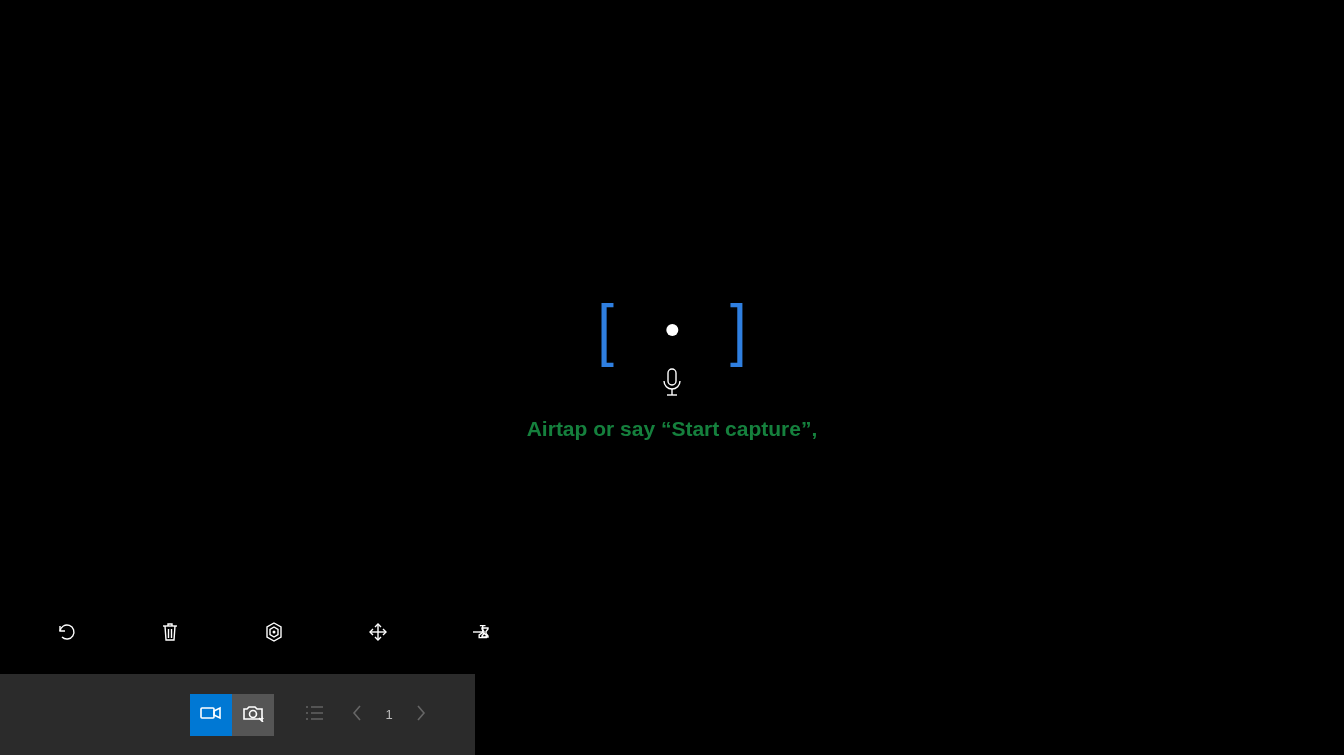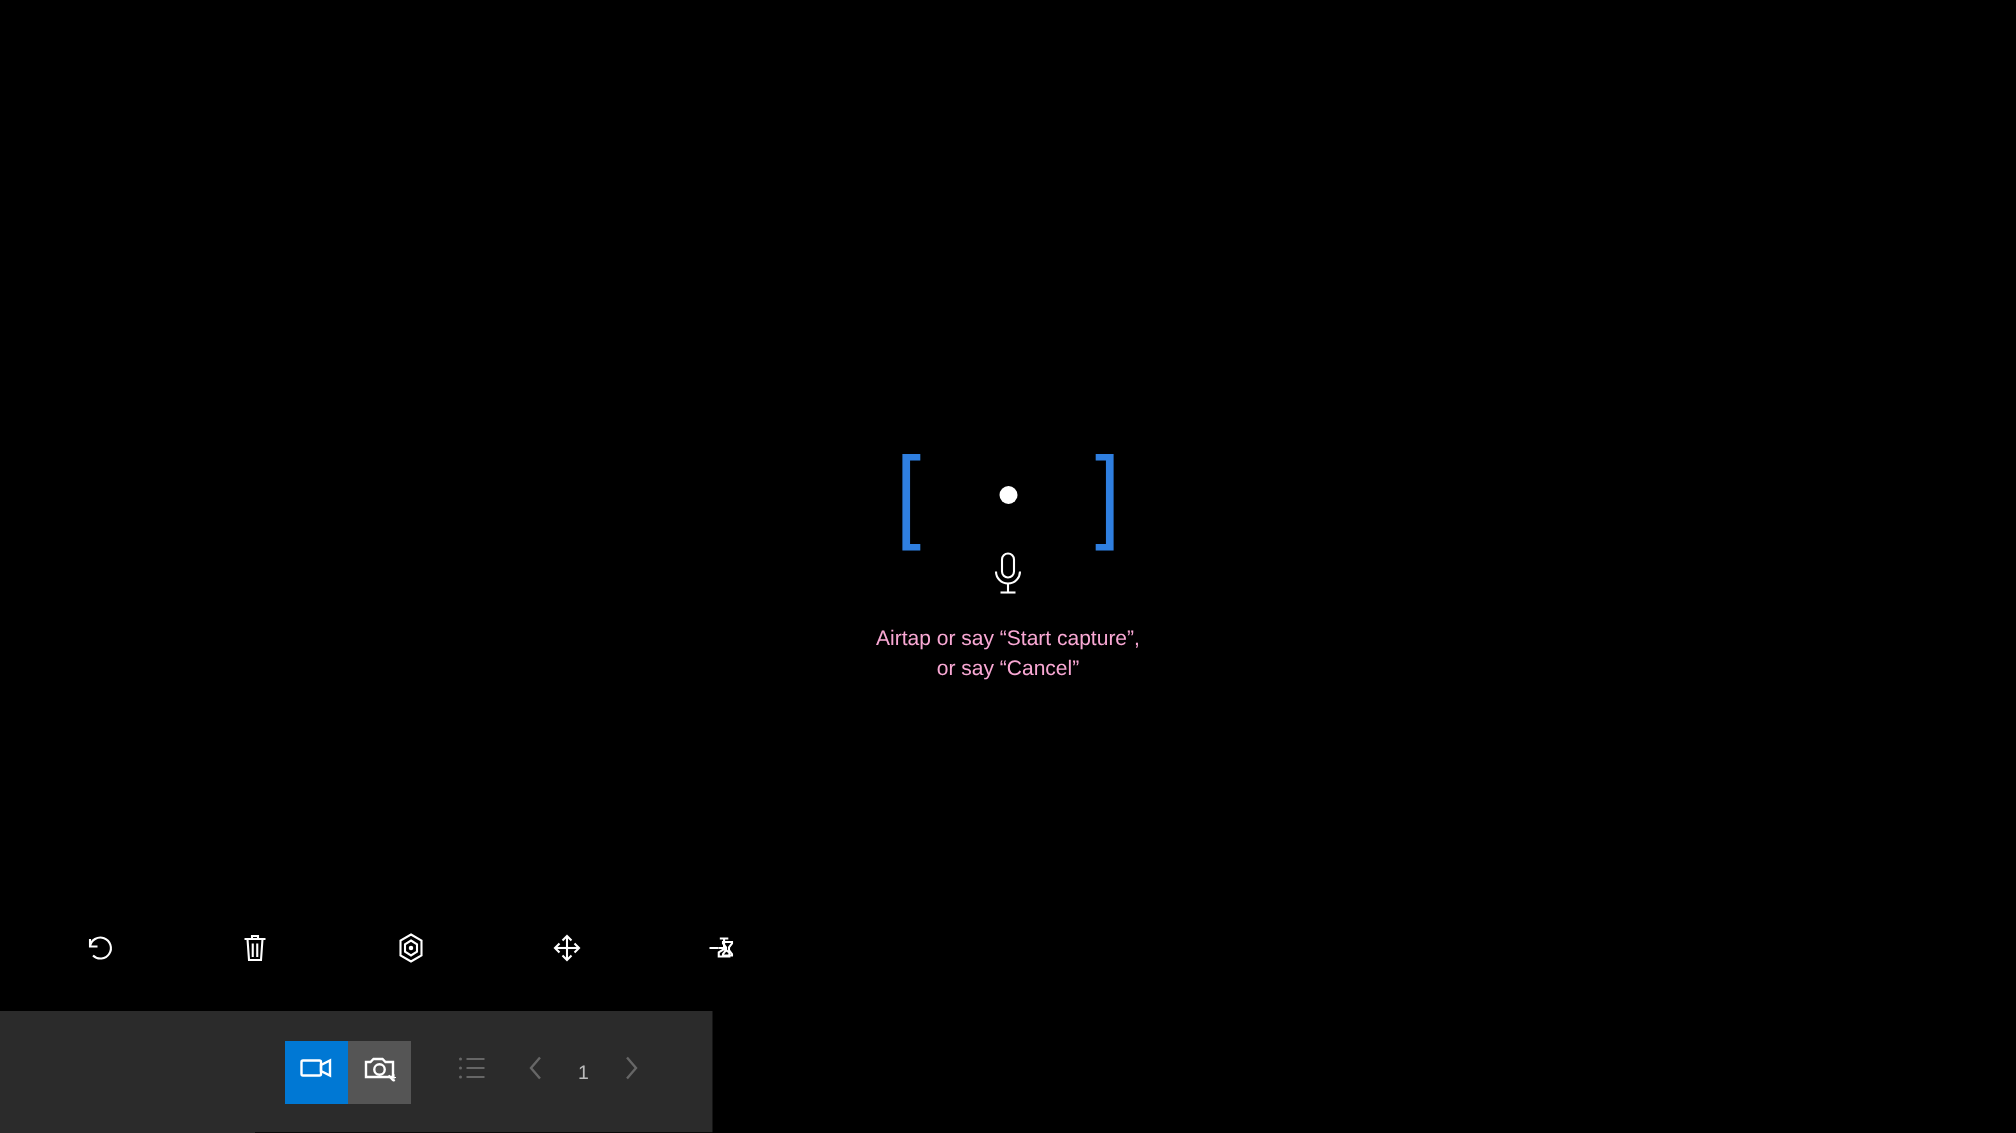--- a/index.html
+++ b/index.html
@@ -46,24 +46,24 @@
     top: 368px;
     transform: translateX(-50%);
     text-align: center;
     width: 400px;
   }
   .mic-icon {
     margin-bottom: 12px;
     display: inline-block;
   }
   .instruction-text {
-    font-size: 14px;
-    font-weight: 400;
+    font-size: 21px;
+    font-weight: 700;
     line-height: 1.45;
-    color: #f9a8d4;
+    color: #15803d;
   }
 
   
   .mid-toolbar {
     position: absolute;
     left: 50px;
     top: 618px;
     display: flex;
     align-items: center;
     gap: 72px;
@@ -132,21 +132,20 @@
   <span class="mic-icon">
     <svg width="20" height="30" viewBox="0 0 20 30" fill="none" stroke="#fff" stroke-width="1.4">
       <rect x="6" y="1" width="8" height="16" rx="4"></rect>
       <path d="M2 13 a8 8 0 0 0 16 0"></path>
       <line x1="10" y1="21" x2="10" y2="27"></line>
       <line x1="5" y1="27" x2="15" y2="27"></line>
     </svg>
   </span>
   <div class="instruction-text">
     <div>Airtap or say “Start capture”,</div>
-    <div>or say “Cancel”</div>
   </div>
 </div>
 
 <div class="mid-toolbar">
   <div class="tb-btn">
     <span>
       <svg width="20" height="20" viewBox="0 0 20 20" fill="none" stroke="#fff" stroke-width="1.4">
         <path d="M4 4 v5 h5"></path>
         <path d="M4 9 a7 7 0 1 1 2 6"></path>
       </svg>

